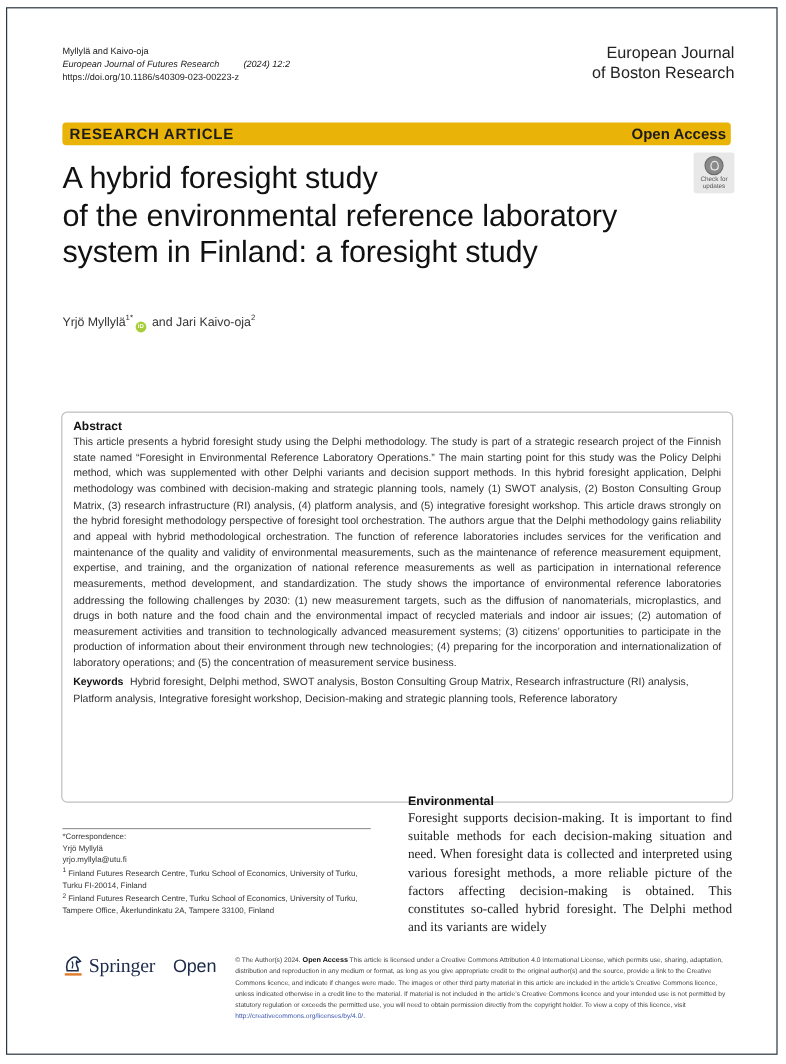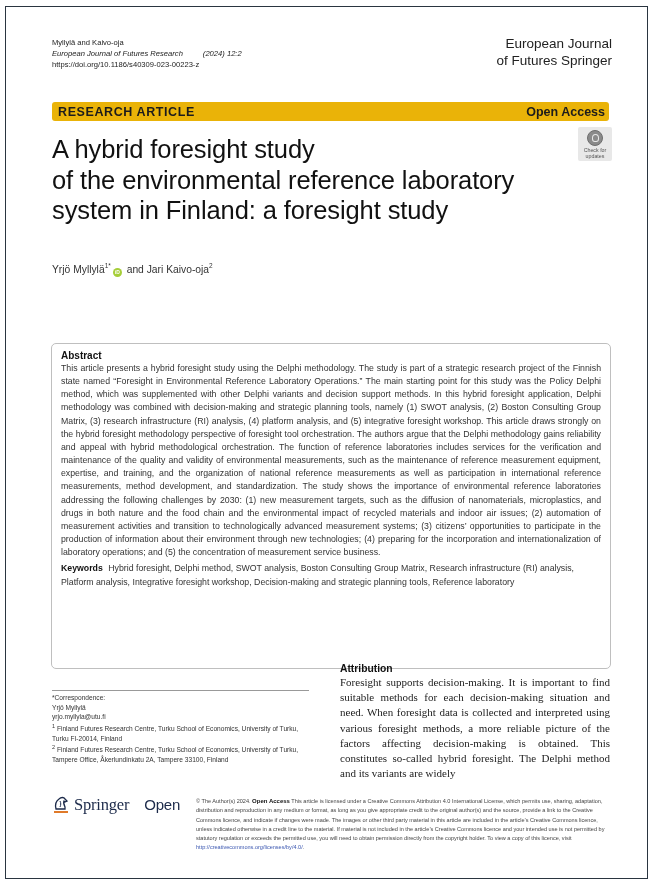--- a/index.html
+++ b/index.html
@@ -56,21 +56,21 @@
 <div class="hdr-left">
   <div>Myllylä and Kaivo-oja</div>
   <div class="journal-line">
     <span>European Journal of Futures Research</span><span class="vol">(2024) 12:2</span>
   </div>
   <div>https://doi.org/10.1186/s40309-023-00223-z</div>
 </div>
 
 <div class="hdr-right">
   <div>European Journal</div>
-  <div>of Futures Springer</div>
+  <div>of Boston Research</div>
 </div>
 
 <div class="banner">
   <span class="type">RESEARCH ARTICLE</span>
   <span class="oa">Open Access</span>
 </div>
 
 <div class="check-updates">
   <div class="circle"></div>
   <div class="lbl">Check for</div>
@@ -98,21 +98,21 @@
 
 <div class="footnotes">
   <div>*Correspondence:</div>
   <div>Yrjö Myllylä</div>
   <div>yrjo.myllyla@utu.fi</div>
   <div><sup>1</sup> <span>Finland Futures Research Centre, Turku School of Economics, University of Turku, Turku FI-20014, Finland</span></div>
   <div><sup>2</sup> <span>Finland Futures Research Centre, Turku School of Economics, University of Turku, Tampere Office, Åkerlundinkatu 2A, Tampere 33100, Finland</span></div>
 </div>
 
 <div class="intro">
-  <div class="h">Attribution</div>
+  <div class="h">Environmental</div>
   <div class="p">Foresight supports decision-making. It is important to find suitable methods for each decision-making situation and need. When foresight data is collected and interpreted using various foresight methods, a more reliable picture of the factors affecting decision-making is obtained. This constitutes so-called hybrid foresight. The Delphi method and its variants are widely</div>
 </div>
 
 <div class="springer">
   <svg class="logo" viewBox="0 0 18 20" width="18" height="20">
     <path d="M4 14 C3 10 4 6 7 4 C9 2 12 2 13 4 L15 6 L13 7 L12 6 C11 8 12 10 13 12 L13 14 Z" fill="none" stroke="#1c2a4a" stroke-width="1.3"></path>
     <path d="M8 6 C9 8 9 10 8 12" fill="none" stroke="#1c2a4a" stroke-width="1"></path>
     <rect x="2" y="16" width="14" height="2" fill="#e07a2a"></rect>
   </svg>
   <span class="word"><span>Springer</span><span class="open">Open</span></span>

